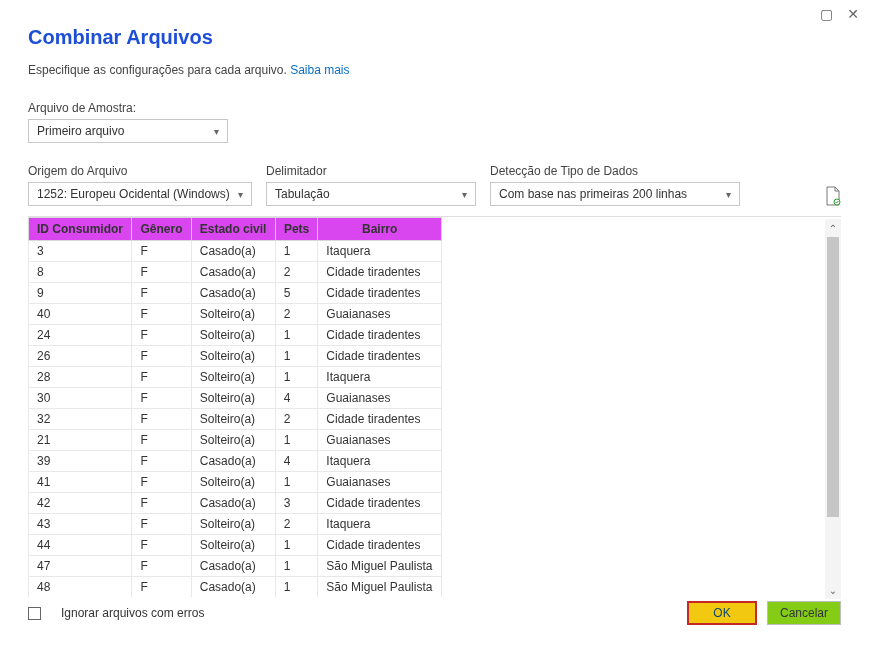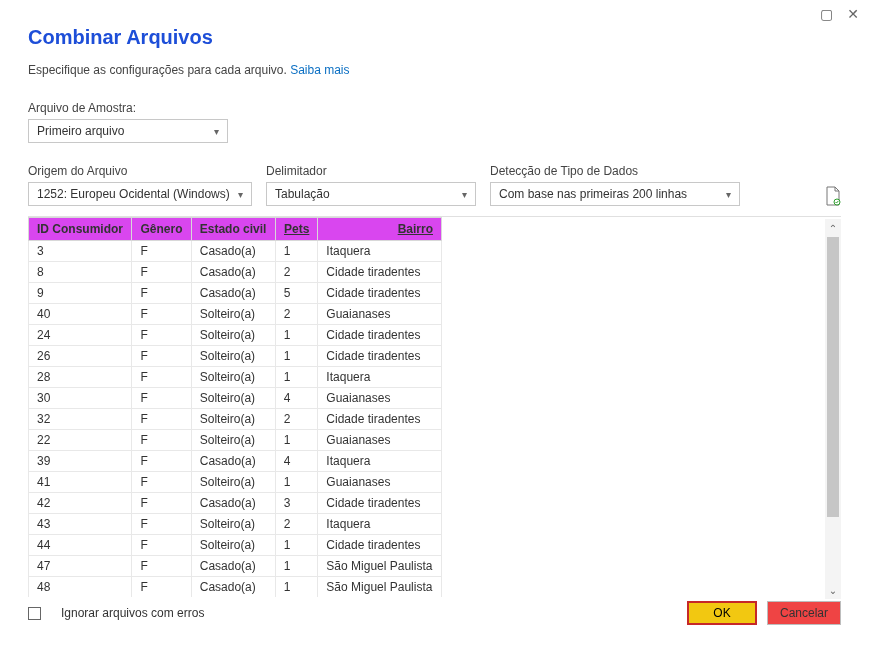--- a/index.html
+++ b/index.html
@@ -105,21 +105,21 @@
     color: #333;
     height: 22px;
   }
   td {
     border: 1px solid #e8e8e8;
     padding: 3px 8px;
     color: #333;
     height: 20px;
     white-space: nowrap;
   }
-  th.center, td.center { text-align: right; text-decoration: underline; }
+  th.center, td.center { text-align: center; }
   tbody tr:last-child td {
     
     border-bottom: none;
   }
   .scrollbar {
     position: absolute;
     right: 0;
     top: 2px;
     width: 16px;
     height: 380px;
@@ -176,33 +176,33 @@
   }
   .buttons {
     margin-left: auto;
     display: flex;
     gap: 10px;
   }
   .btn {
     min-width: 70px;
     height: 24px;
     border: 1px solid #bdbdbd;
-    background: #ef4444;
+    background: #84cc16;
     font-size: 12px;
     padding: 0 12px;
     display: flex;
     align-items: center;
     justify-content: center;
     cursor: default;
   }
   .btn.primary {
     background: #f2c811;
     border: 2px solid #c62828;
     font-weight: 400;
-    color: #000000;
+    color: #0c4a6e;
   }
 </style>
 </head>
 <body>
 
 <div class="titlebar-icons">
   <span>▢</span>
   <span>✕</span>
 </div>
 
@@ -323,21 +323,21 @@
             <td>Guaianases</td>
           </tr>
           <tr>
             <td>32</td>
             <td>F</td>
             <td>Solteiro(a)</td>
             <td>2</td>
             <td>Cidade tiradentes</td>
           </tr>
           <tr>
-            <td>22</td>
+            <td>21</td>
             <td>F</td>
             <td>Solteiro(a)</td>
             <td>1</td>
             <td>Guaianases</td>
           </tr>
           <tr>
             <td>39</td>
             <td>F</td>
             <td>Casado(a)</td>
             <td>4</td>

